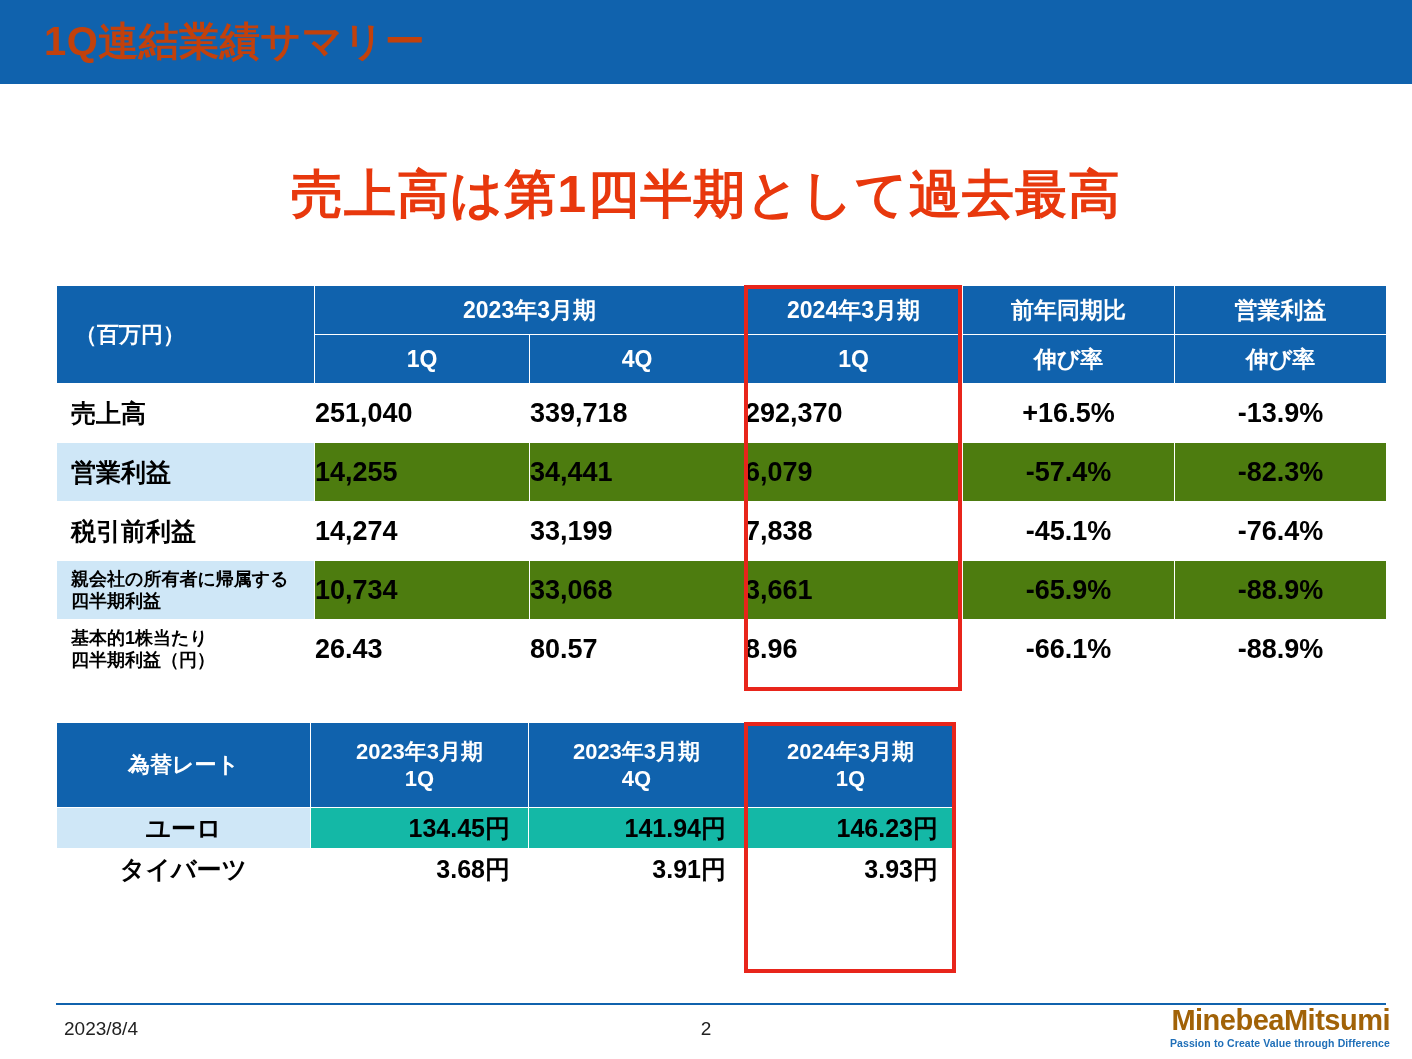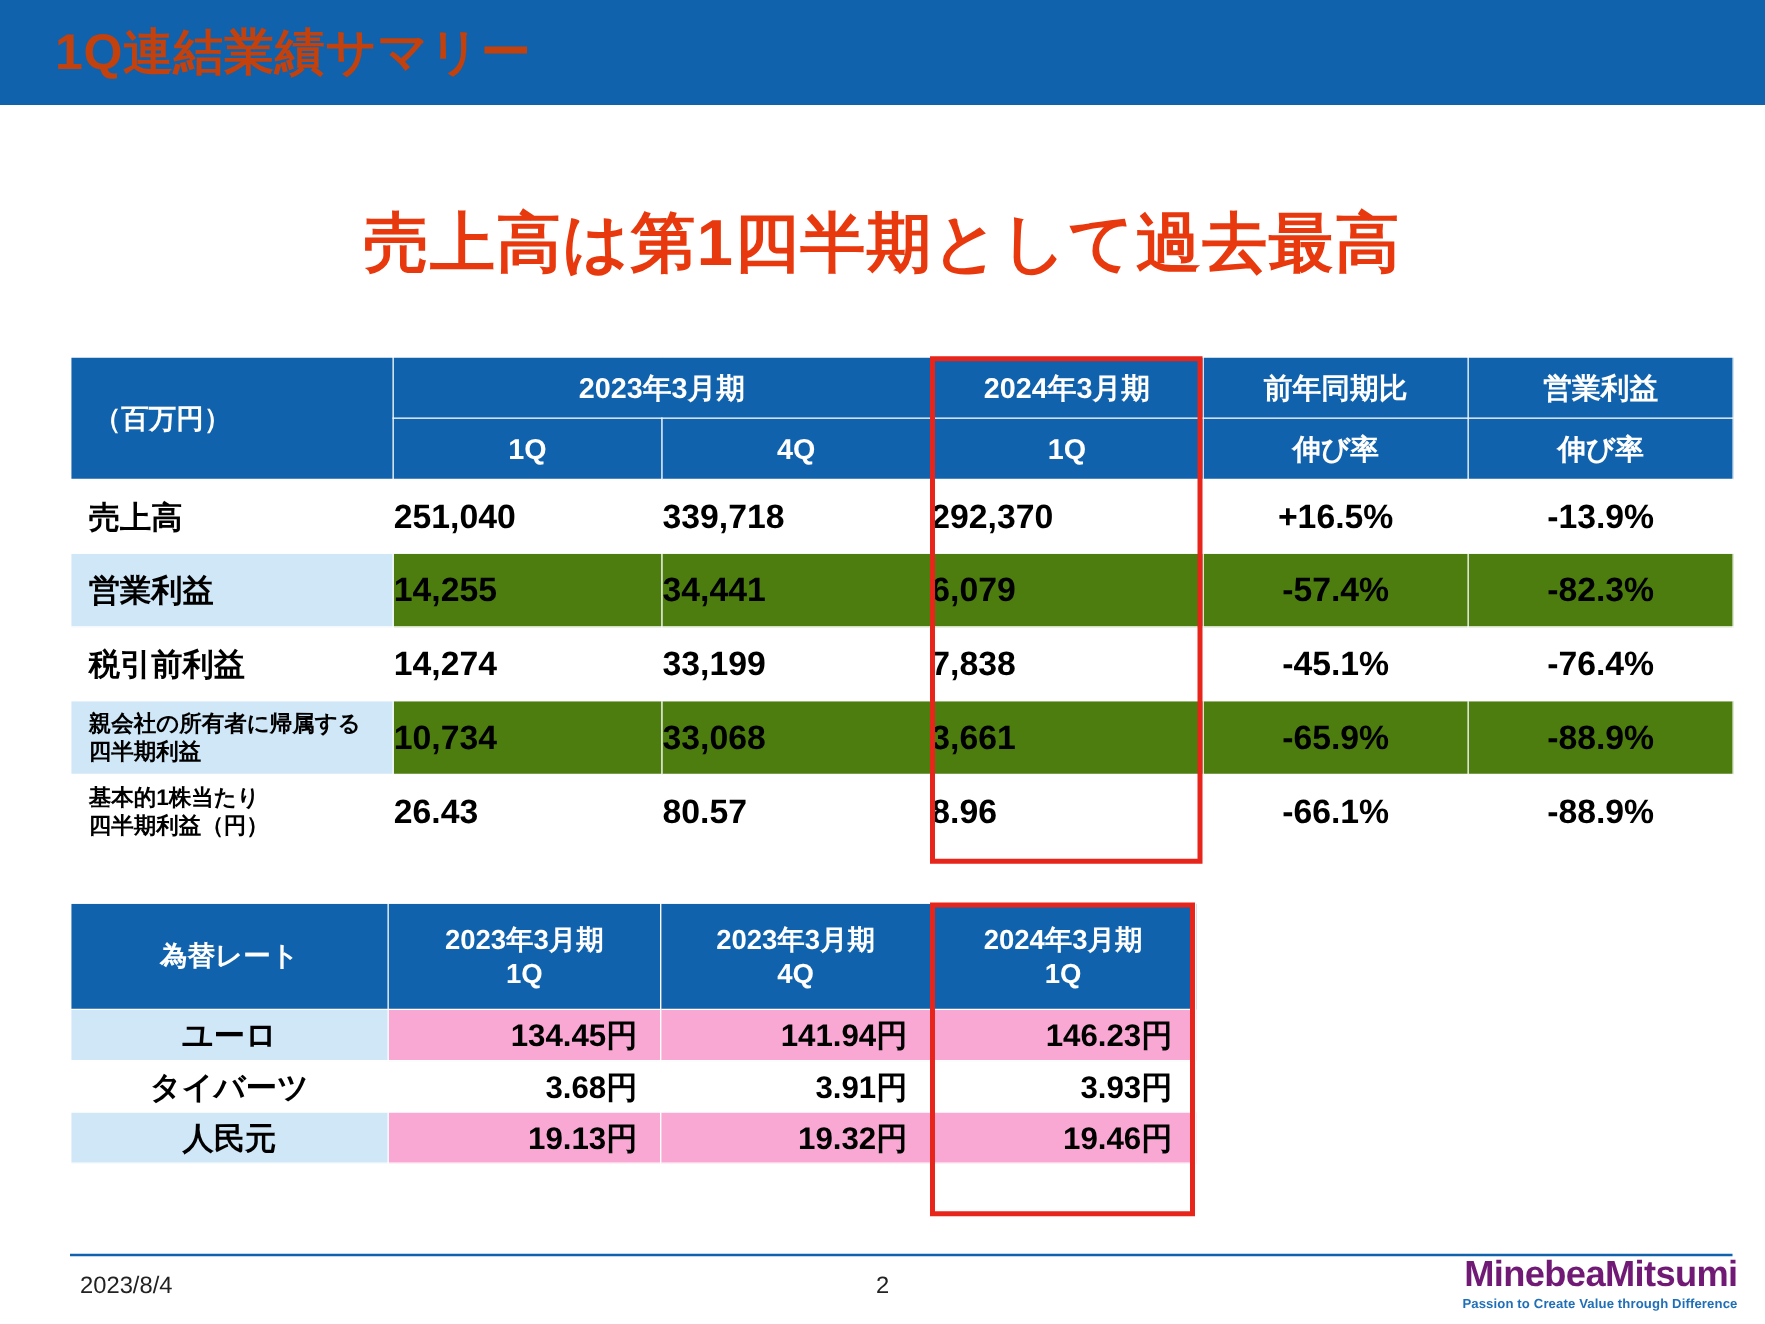--- a/index.html
+++ b/index.html
@@ -138,21 +138,21 @@
   }
   .fx-label.alt { background: #cfe7f7; }
   .fx-num {
     background: #ffffff;
     font-weight: bold;
     font-size: 25px;
     text-align: right;
     padding-right: 18px !important;
     vertical-align: middle;
   }
-  .fx-num.alt { background: #f9a8d4; }
+  .fx-num.alt { background: #14b8a6; }
 
   
   .red-box {
     position: absolute;
     border: 4px solid #e8251b;
     pointer-events: none;
     box-sizing: border-box;
   }
   #red-box-fin {
     left: 744px;
@@ -193,21 +193,21 @@
   }
   .logo {
     position: absolute;
     right: 22px;
     top: 1006px;
     text-align: right;
   }
   .logo-name {
     font-size: 29px;
     font-weight: bold;
-    color: #701a75;
+    color: #a16207;
     letter-spacing: -0.5px;
     line-height: 1;
   }
   .logo-tag {
     font-size: 10.5px;
     color: #1f6fb8;
     font-weight: bold;
     margin-top: 2px;
     letter-spacing: 0.1px;
   }
@@ -327,26 +327,20 @@
         <td class="fx-num alt">134.45円</td>
         <td class="fx-num alt">141.94円</td>
         <td class="fx-num alt">146.23円</td>
       </tr>
       <tr>
         <td class="fx-label">タイバーツ</td>
         <td class="fx-num">3.68円</td>
         <td class="fx-num">3.91円</td>
         <td class="fx-num">3.93円</td>
       </tr>
-      <tr>
-        <td class="fx-label alt">人民元</td>
-        <td class="fx-num alt">19.13円</td>
-        <td class="fx-num alt">19.32円</td>
-        <td class="fx-num alt">19.46円</td>
-      </tr>
     </tbody>
   </table>
 
   <div class="red-box" id="red-box-fin"></div>
   <div class="red-box" id="red-box-fx"></div>
 
   <div class="footer-rule"></div>
   <div class="footer-date">2023/8/4</div>
   <div class="footer-page">2</div>
   <div class="logo">

